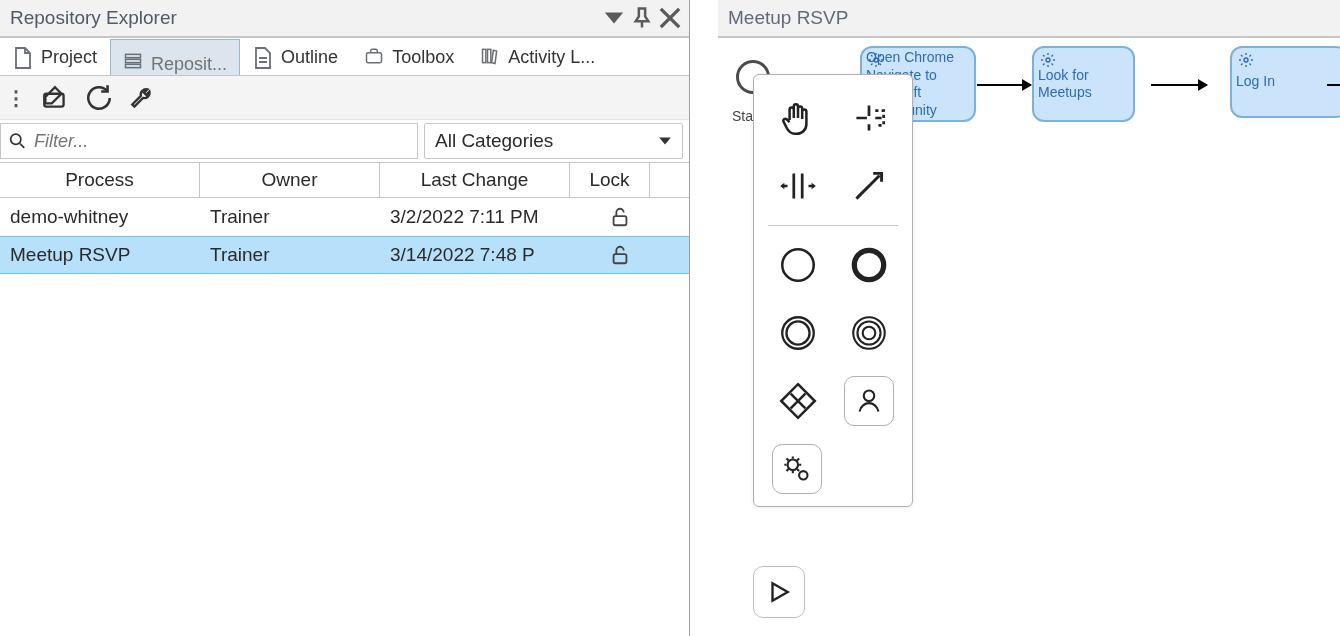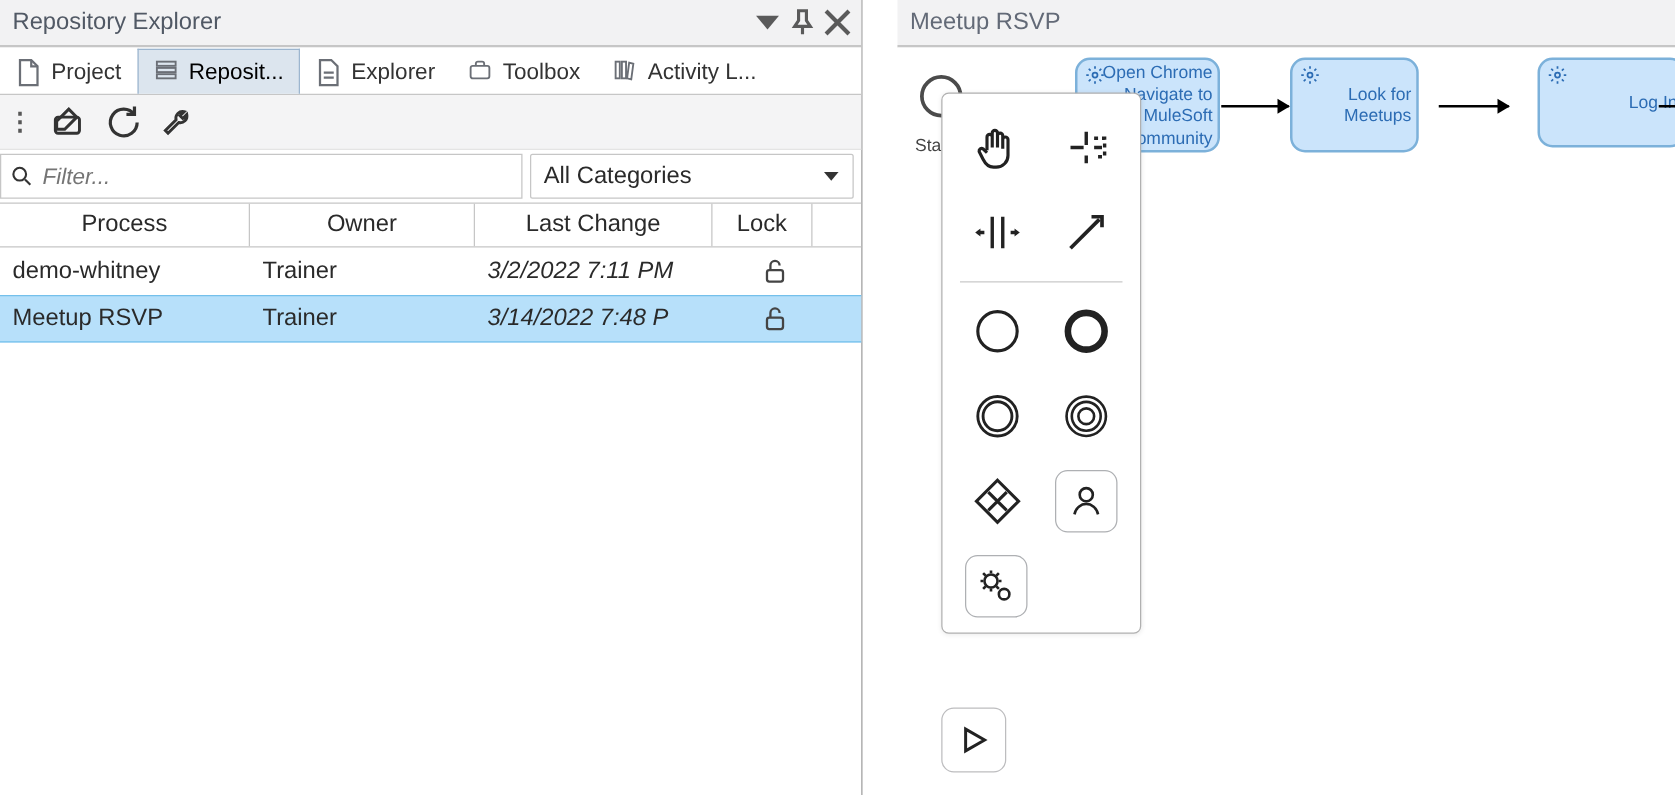--- a/index.html
+++ b/index.html
@@ -27,21 +27,21 @@
   
   .titlebar{height:38px;background:var(--title-bg);display:flex;align-items:center;padding:0 8px;border-bottom:2px solid var(--border-light);font-size:19px;color:var(--title-color);}
   .titlebar .title{flex:1; padding-left:2px;}
   .titlebar .ctrl{width:22px;height:22px;margin-left:6px;color:#5a5a5a;display:flex;align-items:center;justify-content:center;cursor:pointer;}
   .titlebar .ctrl svg{display:block;}
 
   
   .tabstrip{height:38px;background:#fff;display:flex;align-items:flex-end;border-bottom:1px solid var(--border-light);}
   .tab{height:36px;display:flex;align-items:center;padding:0 12px;font-size:18px;color:#333;border:1px solid transparent;border-bottom:none;cursor:pointer;}
   .tab .ticon{width:20px;height:24px;margin-right:8px;color:#6b6f76;}
-  .tab.active{background:var(--tab-blue);border-color:var(--tab-blue-border);color:#000000;}
+  .tab.active{background:var(--tab-blue);border-color:var(--tab-blue-border);color:#737373;align-items:flex-end;}
 
   
   .toolbar{height:44px;background:var(--panel-bg);display:flex;align-items:center;padding:0 6px;border-bottom:1px solid #e4e4e4;gap:14px;}
   .toolbar .dots{font-weight:bold;font-size:20px;color:#575757;}
   .toolbar .tbtn{width:30px;height:30px;color:#444;cursor:pointer;}
   .toolbar .tbtn svg{width:100%;height:100%;}
 
   
   .filterrow{height:42px;display:flex;align-items:center;padding:3px 6px 3px 0;gap:6px;}
   .searchbox{flex:0 0 418px;height:36px;border:1px solid var(--border-light);border-radius:0;display:flex;align-items:center;padding:0 8px;}
@@ -56,30 +56,30 @@
   .ghead{height:36px;display:flex;border-top:1px solid var(--border-light);border-bottom:1px solid var(--border-light);font-size:19px;}
   .gcol{display:flex;align-items:center;justify-content:center;border-right:1px solid var(--border-light);}
   .gc-proc{flex:0 0 200px;}
   .gc-owner{flex:0 0 180px;}
   .gc-last{flex:0 0 190px;}
   .gc-lock{flex:0 0 80px;}
   .grow{height:38px;display:flex;align-items:center;font-size:19px;padding-left:10px;}
   .grow.selected{background:var(--row-sel);border-top:1px solid var(--row-sel-border);border-bottom:1px solid var(--row-sel-border);}
   .grow .v-proc{flex:0 0 200px;}
   .grow .v-owner{flex:0 0 180px;}
-  .grow .v-last{flex:0 0 190px; overflow:hidden; white-space:nowrap;font-style:italic;}
+  .grow .v-last{flex:0 0 190px; overflow:hidden; white-space:nowrap;}
   .grow .v-lock{flex:0 0 80px;display:flex;align-items:center;justify-content:center;}
   .grow .v-lock svg{width:22px;height:22px;color:#444;}
 
   
   .right .titlebar{color:#636a77;}
   .canvas{flex:1;position:relative;background:#fff;overflow:hidden;}
 
   
-  .node{position:absolute;border:2px solid var(--node-border);background:var(--node-bg);border-radius:12px;display:flex;flex-direction:column;align-items:flex-end;justify-content:center;color:var(--node-text);font-size:14px;line-height:1.25;padding:4px;text-align:center;}
+  .node{position:absolute;border:2px solid var(--node-border);background:var(--node-bg);border-radius:12px;display:flex;flex-direction:column;align-items:flex-start;justify-content:center;color:var(--node-text);font-size:14px;line-height:1.25;padding:4px;text-align:center;}
   .node .gear{position:absolute;top:4px;left:6px;color:var(--node-text);}
   .node .gear svg{width:16px;height:16px;}
   .start-circ{position:absolute;border:3px solid #4b4b4b;border-radius:50%;}
   .start-lbl{position:absolute;font-size:14px;color:#444;}
 
   .arrow{position:absolute;top:84px;height:2px;background:#000;}
   .arrow:after{content:"";position:absolute;right:-1px;top:-5px;border-left:10px solid #000;border-top:6px solid transparent;border-bottom:6px solid transparent;}
 
   
   .palette{position:absolute;left:35px;top:36px;width:160px;background:#fff;border:1px solid #b0b0b0;border-radius:6px;padding:12px 8px 6px 8px;display:flex;flex-direction:column;gap:6px;box-shadow:0 1px 4px rgba(0,0,0,0.08);}
@@ -137,21 +137,21 @@
         </span>
         <span>Reposit...</span>
       </div>
       <div class="tab">
         <span class="ticon">
           <svg viewBox="0 0 20 24" fill="none" stroke="#6b6f76" stroke-width="1.8">
               <path d="M3 2h9l5 5v15H3z"></path>
               <path d="M6 12h8M6 16h8"></path>
             </svg>
         </span>
-        <span>Explorer</span>
+        <span>Outline</span>
       </div>
       <div class="tab">
         <span class="ticon">
           <svg viewBox="0 0 24 24" fill="none" stroke="#6b6f76" stroke-width="1.8">
               <rect x="3" y="8" width="18" height="12" rx="2"></rect>
               <path d="M8 8V6a2 2 0 0 1 2-2h4a2 2 0 0 1 2 2v2"></path>
             </svg>
         </span>
         <span>Toolbox</span>
       </div>

